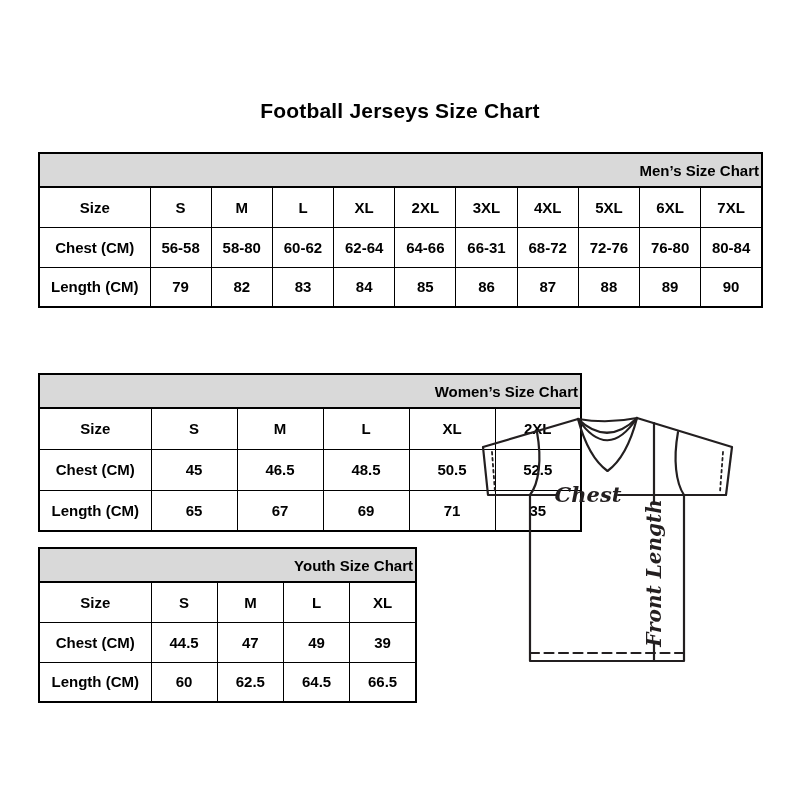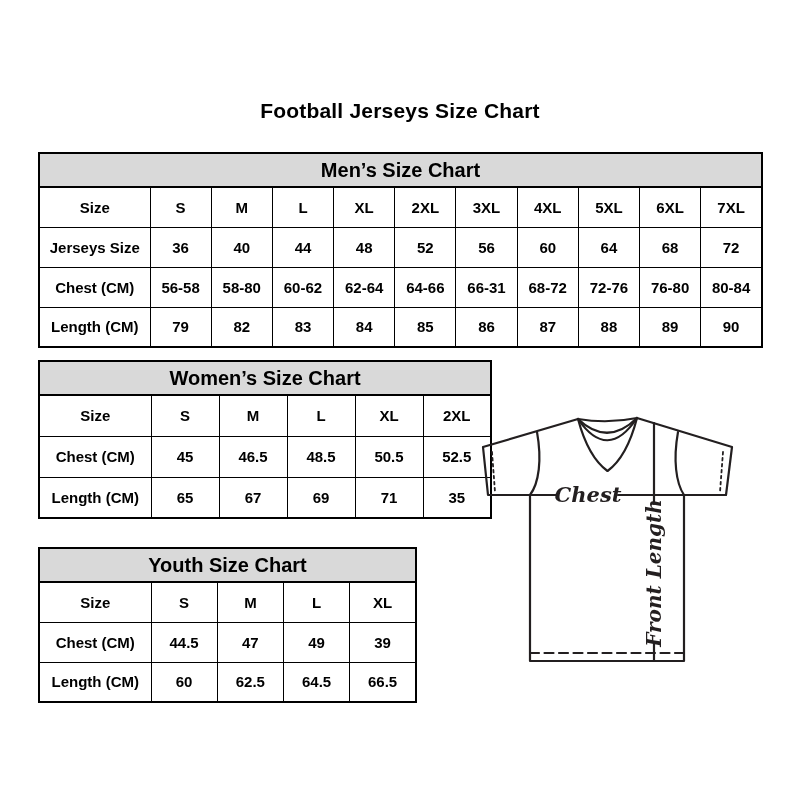--- a/index.html
+++ b/index.html
@@ -13,26 +13,27 @@
 
   table.size-table {
     position:absolute; border-collapse:collapse; table-layout:fixed;
     background:#fff; border:2px solid #000;
   }
   table.size-table td {
     border:1px solid #000; text-align:center; vertical-align:middle;
     font-weight:bold; font-size:15px; padding:0 2px; overflow:hidden;
   }
   table.size-table .tbl-title {
-    background:#d9d9d9; font-size:20px; height:34px;
+    background:#d9d9d9; font-size:15px; height:34px;
     border-bottom:2px solid #000;
+    text-align:right;
   }
   #men-table   { left:38px; top:152px; width:725px; }
   #men-table tbody tr   { height:40px; }
-  #women-table { left:38px; top:360px; width:454px;padding-left:28px; }
+  #women-table { left:38px; top:373px; width:544px;padding-left:28px; }
   #women-table tbody tr { height:41px; }
   #youth-table { left:38px; top:547px; width:379px; }
   #youth-table tbody tr { height:40px; }
 
   .jersey-wrap { position:absolute; left:475px; top:405px; width:265px; height:260px; }
   .jersey-label {
     font-family:"DejaVu Serif", serif; font-style:italic; font-weight:bold;
   }
 </style>
 </head>
@@ -67,33 +68,20 @@
         <td>L</td>
         <td>XL</td>
         <td>2XL</td>
         <td>3XL</td>
         <td>4XL</td>
         <td>5XL</td>
         <td>6XL</td>
         <td>7XL</td>
       </tr>
       <tr>
-        <td>Jerseys Size</td>
-        <td>36</td>
-        <td>40</td>
-        <td>44</td>
-        <td>48</td>
-        <td>52</td>
-        <td>56</td>
-        <td>60</td>
-        <td>64</td>
-        <td>68</td>
-        <td>72</td>
-      </tr>
-      <tr>
         <td>Chest (CM)</td>
         <td>56-58</td>
         <td>58-80</td>
         <td>60-62</td>
         <td>62-64</td>
         <td>64-66</td>
         <td>66-31</td>
         <td>68-72</td>
         <td>72-76</td>
         <td>76-80</td>

